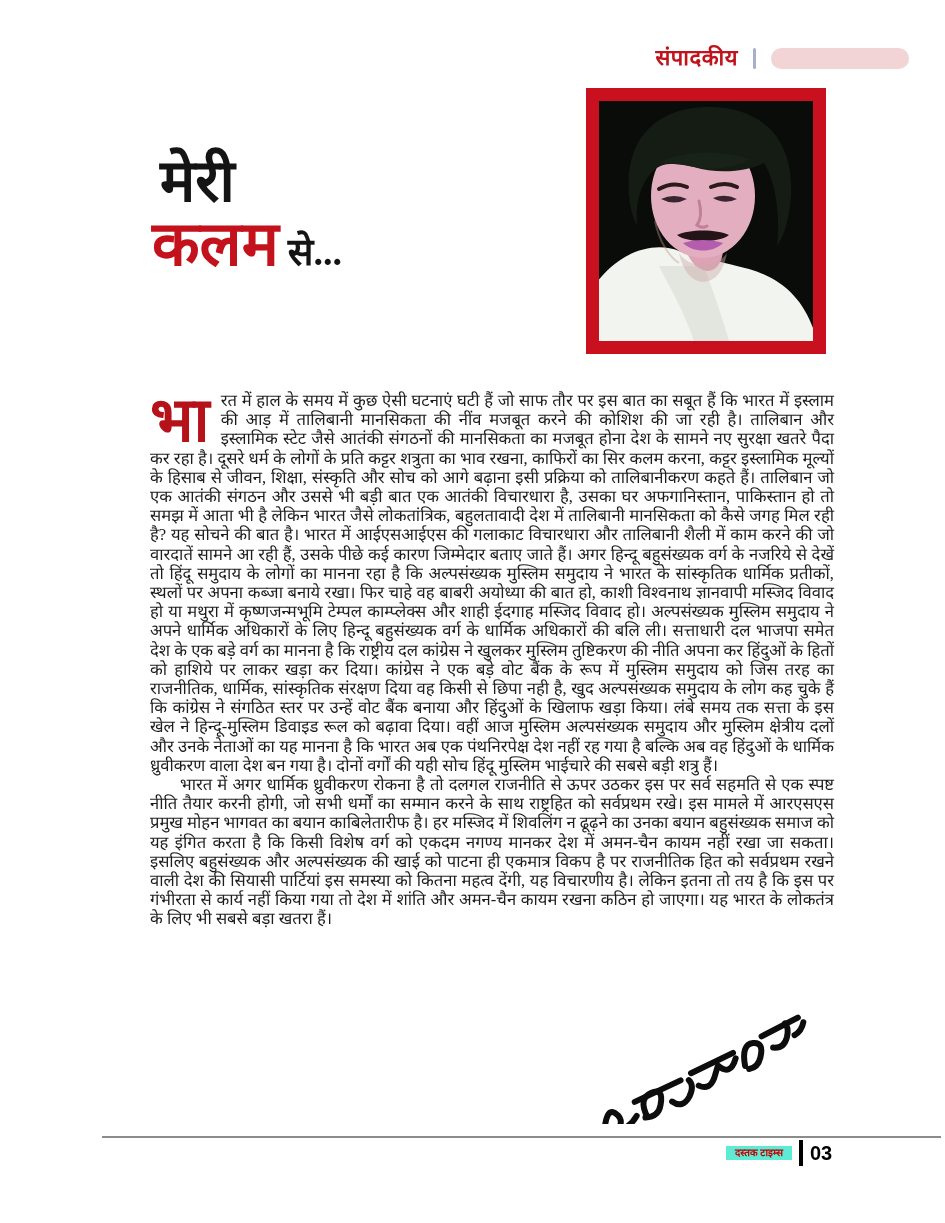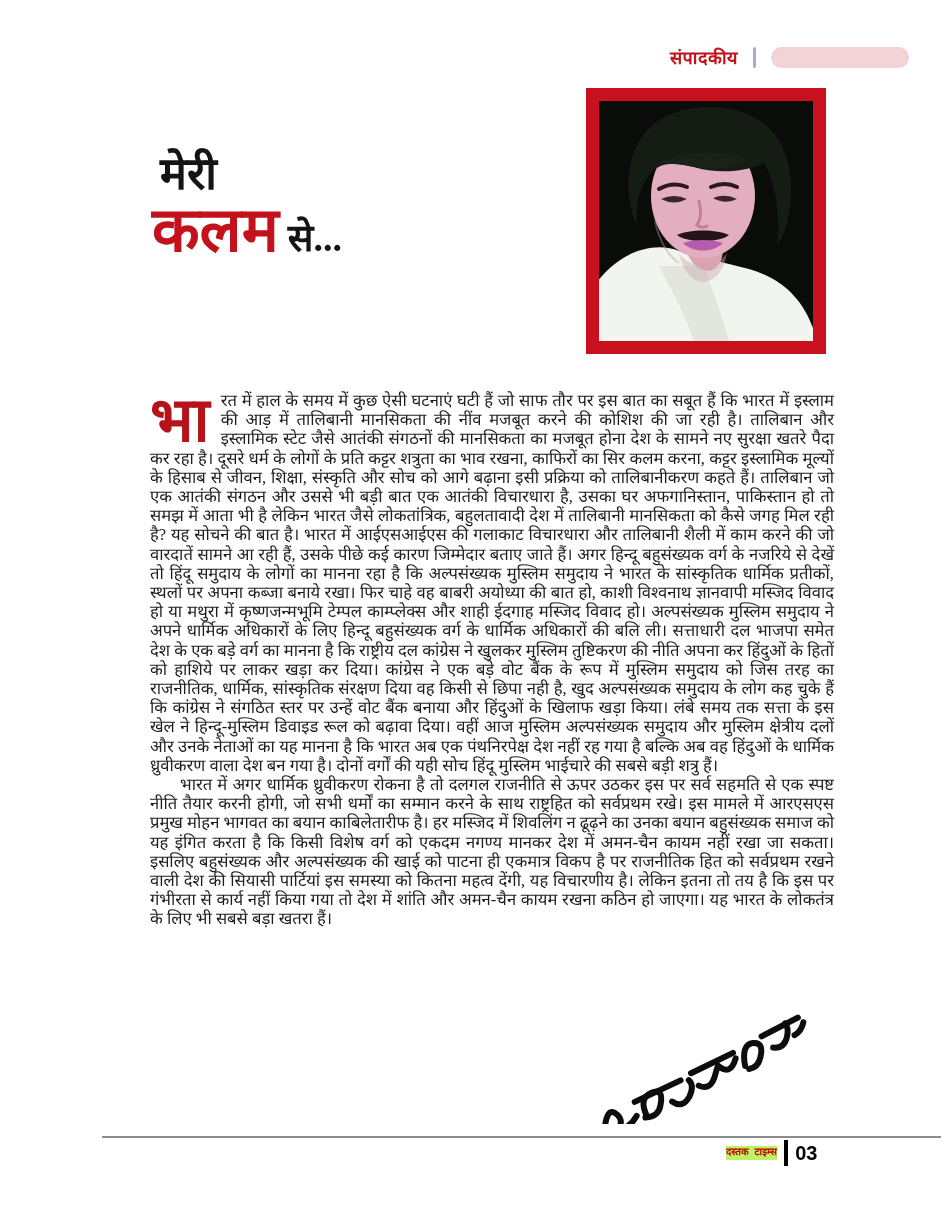--- a/index.html
+++ b/index.html
@@ -9,39 +9,39 @@
     background:#ffffff;
     overflow:hidden;
     font-family:"Liberation Serif","DejaVu Serif",serif;
   }
   
   .editorial-row{
     position:absolute;top:47px;right:36px;
     display:flex;align-items:center;gap:15px;
   }
   .editorial-label{
-    color:#c0131c;font-size:18px;font-weight:bold;
+    color:#c0131c;font-size:22px;font-weight:bold;
     letter-spacing:0.5px;line-height:1;
   }
   .editorial-divider{
     width:3px;height:21px;background:#a9aecb;border-radius:2px;
   }
   .masthead-pill{
     width:138px;height:21px;border-radius:11px;background:#f2d3d6;
   }
   
   .photo-frame{
     position:absolute;left:586px;top:88px;width:240px;height:266px;
     box-sizing:border-box;border:13px solid #c8101e;background:#0a0c0a;
   }
   .photo-frame svg{display:block;width:100%;height:100%;}
   
   .title-block{position:absolute;left:152px;top:152px;}
   .title-line1{
-    font-size:45px;font-weight:bold;color:#141414;line-height:1.0;
+    font-size:59px;font-weight:bold;color:#141414;line-height:1.0;
     margin-left:8px;
   }
   .title-line2{display:flex;align-items:baseline;gap:9px;margin-top:2px;}
   .title-kalam{font-size:62px;font-weight:bold;color:#c4121c;line-height:1.0;}
   .title-se{font-size:38px;font-weight:bold;color:#141414;line-height:1.0;}
   
   .article{
     position:absolute;left:150px;top:391px;width:684px;
     font-size:16.6px;line-height:19.2px;color:#1c1c1c;
     text-align:justify;
@@ -57,23 +57,23 @@
   .signature{position:absolute;left:572px;top:1012px;width:260px;height:112px;}
   .signature svg{display:block;width:100%;height:100%;}
   
   .footer-rule{position:absolute;left:102px;right:4px;top:1136px;height:2px;background:#8c8c8c;}
   .footer-right{
     position:absolute;left:726px;top:1140px;
     display:flex;align-items:center;gap:7px;
     font-family:"Liberation Sans","DejaVu Sans",sans-serif;
   }
   .logo-badge{
-    background:#bef264;color:#c30000;
+    background:#5eead4;color:#c30000;
     font-size:10px;font-weight:bold;line-height:1.25;
-    padding:1px 0;white-space:nowrap;font-family:Liberation Mono, monospace;
+    padding:1px 9px;white-space:nowrap;
   }
   .footer-vbar{width:4px;height:26px;background:#000000;}
   .page-number{font-size:20px;font-weight:bold;color:#000000;line-height:1;}
 </style>
 </head>
 <body>
 
 <div class="page">
 
   <div class="editorial-row">

